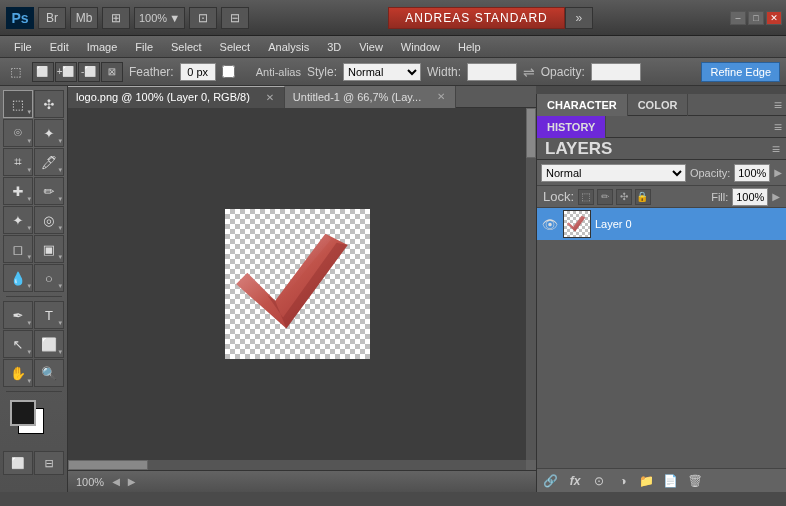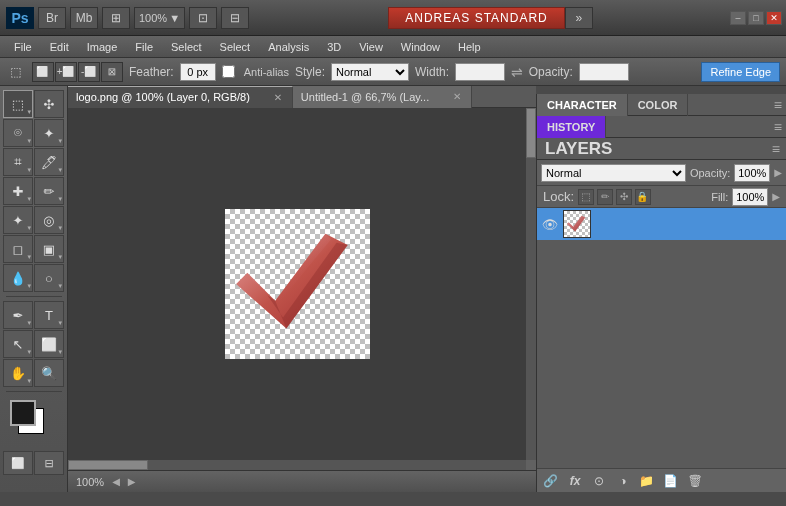--- a/index.html
+++ b/index.html
@@ -35,21 +35,21 @@
     .options-bar {
       display: flex; align-items: center; height: 28px;
       background: linear-gradient(to bottom, #636363, #505050);
       border-bottom: 1px solid #333; padding: 0 6px; gap: 6px;
     }
     .opt-icon { width: 20px; height: 20px; display: flex; align-items: center; justify-content: center; color: #ccc; font-size: 12px; }
     .opt-btn-group { display: flex; gap: 1px; }
     .opt-btn { width: 22px; height: 20px; background: #555; border: 1px solid #333; display: flex; align-items: center; justify-content: center; color: #ccc; font-size: 10px; cursor: pointer; }
     .opt-label { color: #ccc; font-size: 12px; }
     .opt-input { width: 36px; height: 18px; background: #f0f0f0; border: 1px solid #888; font-size: 11px; text-align: center; padding: 0 2px; }
-    .opt-checkbox { display: flex; align-items: center; gap: 9px; color: #ccc; font-size: 11px; }
+    .opt-checkbox { display: flex; align-items: center; gap: 21px; color: #ccc; font-size: 11px; }
     .opt-select { height: 18px; background: #f0f0f0; border: 1px solid #888; font-size: 11px; }
     .opt-wide-input { width: 50px; height: 18px; background: #f0f0f0; border: 1px solid #888; font-size: 11px; padding: 0 2px; }
     .opt-btn-right { background: #4a90d9; color: #fff; border: 1px solid #2a6099; padding: 2px 8px; font-size: 11px; cursor: pointer; height: 20px; }
 
     
     .main-area { display: flex; height: calc(506px - 28px - 22px - 28px - 22px); }
 
     
     .toolbar {
       width: 68px; background: linear-gradient(to bottom, #636363, #505050);
@@ -66,21 +66,21 @@
     .quick-mask { width: 30px; height: 24px; background: #5a5a5a; border: 1px solid #404040; display: flex; align-items: center; justify-content: center; font-size: 11px; color: #ccc; cursor: pointer; }
 
     
     .canvas-area {
       flex: 1; background: #616161; overflow: hidden; position: relative;
       display: flex; flex-direction: column;
     }
     .tabs-bar {
       display: flex; background: #5a5a5a; border-bottom: 1px solid #333; height: 22px; align-items: center;
     }
-    .tab { display: flex; align-items: center; height: 22px; padding: 0 8px; background: #696969; border-right: 1px solid #444; color: #ddd; font-size: 11px; cursor: pointer; gap: 22px; }
+    .tab { display: flex; align-items: center; height: 22px; padding: 0 8px; background: #696969; border-right: 1px solid #444; color: #ddd; font-size: 11px; cursor: pointer; gap: 14px; }
     .tab.active { background: #4d4d4d; color: #fff; border-top: 1px solid #aaa; }
     .tab-close { color: #aaa; font-size: 10px; width: 12px; height: 12px; display: flex; align-items: center; justify-content: center; }
 
     .canvas-viewport {
       flex: 1; overflow: hidden; position: relative; background: #616161;
     }
     .canvas-content {
       position: absolute; left: 0; right: 10px; top: 0; bottom: 10px; overflow: hidden;
     }
     .document-canvas {
@@ -402,20 +402,21 @@
                 <defs>
                   <linearGradient id="tg" x1="0%" y1="0%" x2="100%" y2="100%">
                     <stop offset="0%" style="stop-color:#e8a0a0"></stop>
                     <stop offset="100%" style="stop-color:#a03030"></stop>
                   </linearGradient>
                 </defs>
                 <path d="M 20 55 L 45 80 L 90 20 L 110 30 L 55 105 L 10 65 Z" fill="url(#tg)"></path>
               </svg>
             </div>
           </div>
+          <span class="layer-name">Layer 0</span>
         </div>
       </div>
 
       <div class="layers-footer">
         <div class="layer-footer-btn">🔗</div>
         <div class="layer-footer-btn" style="font-style:italic;font-weight:bold;">fx</div>
         <div class="layer-footer-btn">⊙</div>
         <div class="layer-footer-btn">◑</div>
         <div class="layer-footer-btn">📁</div>
         <div class="layer-footer-btn">📄</div>

